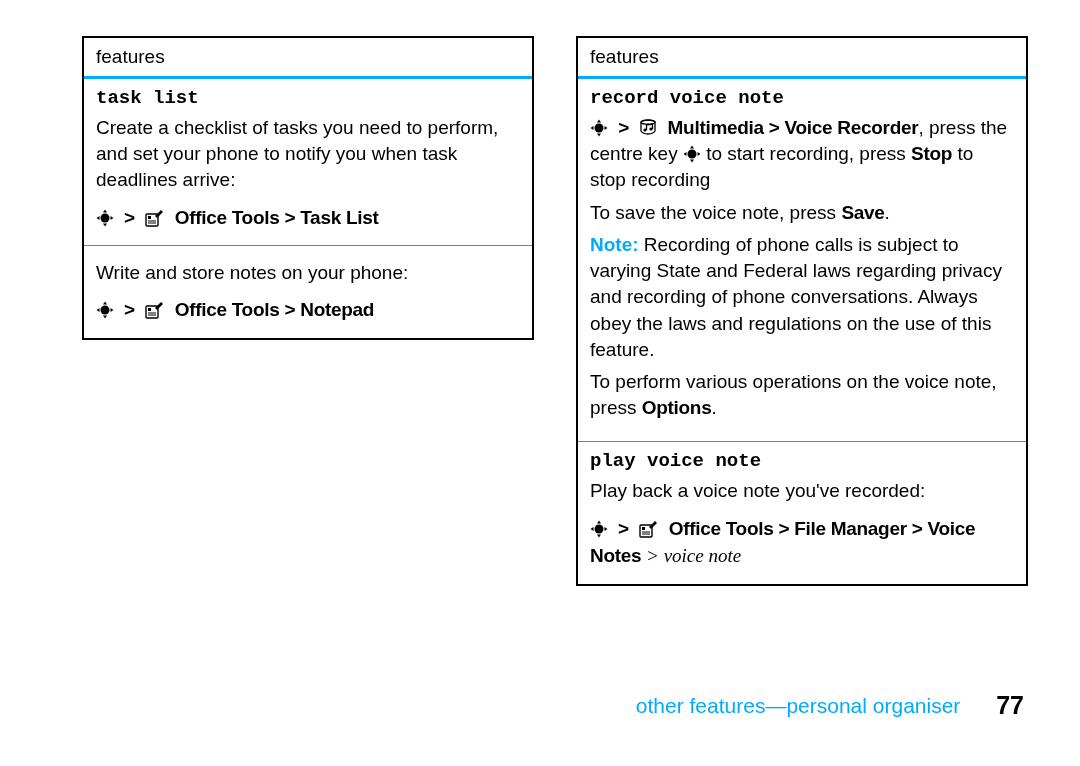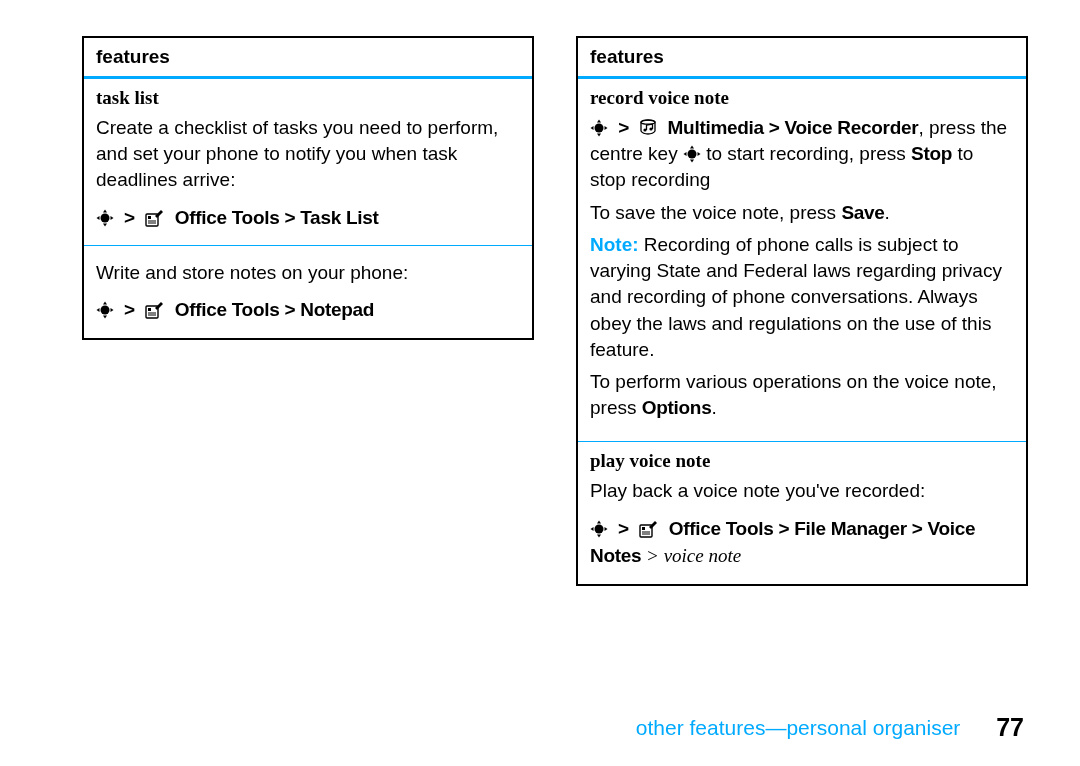--- a/index.html
+++ b/index.html
@@ -25,36 +25,36 @@
   .col {
     width: 452px;
   }
   .feat-table {
     border: 2px solid #000;
     border-bottom-width: 2px;
   }
   .feat-header {
     border-bottom: 3px solid #00aaff;
     padding: 8px 12px 8px 12px;
-    font-weight: bold;
+    font-weight: normal;
     font-size: 19px;
     font-family: Arial, Helvetica, sans-serif;
   }
   .feat-row {
     border-bottom: 1px solid #00aaff;
     padding: 8px 12px 14px 12px;
   }
   .feat-row:last-child {
     border-bottom: none;
   }
   .feat-title {
     font-weight: bold;
     font-size: 19px;
     margin-bottom: 4px;
-    font-family: Liberation Serif, serif;
+    font-family: Liberation Mono, monospace;
   }
   .feat-body {
     font-size: 19px;
     line-height: 1.38;
   }
   .feat-body p {
     margin: 6px 0 6px 0;
   }
   .bold-cond {
     font-family: "Arial Narrow", Arial, Helvetica, sans-serif;
@@ -76,21 +76,21 @@
     font-weight: normal;
     font-style: italic;
     letter-spacing: 0;
   }
   .note-blue {
     color: #00aaff;
     font-weight: bold;
   }
   .footer {
     position: absolute;
-    bottom: 24px;
+    bottom: 46px;
     right: 56px;
     font-size: 21px;
   }
   .footer-title {
     color: #00aaff;
   }
   .footer-num {
     font-weight: bold;
     color: #000;
     margin-left: 30px;

